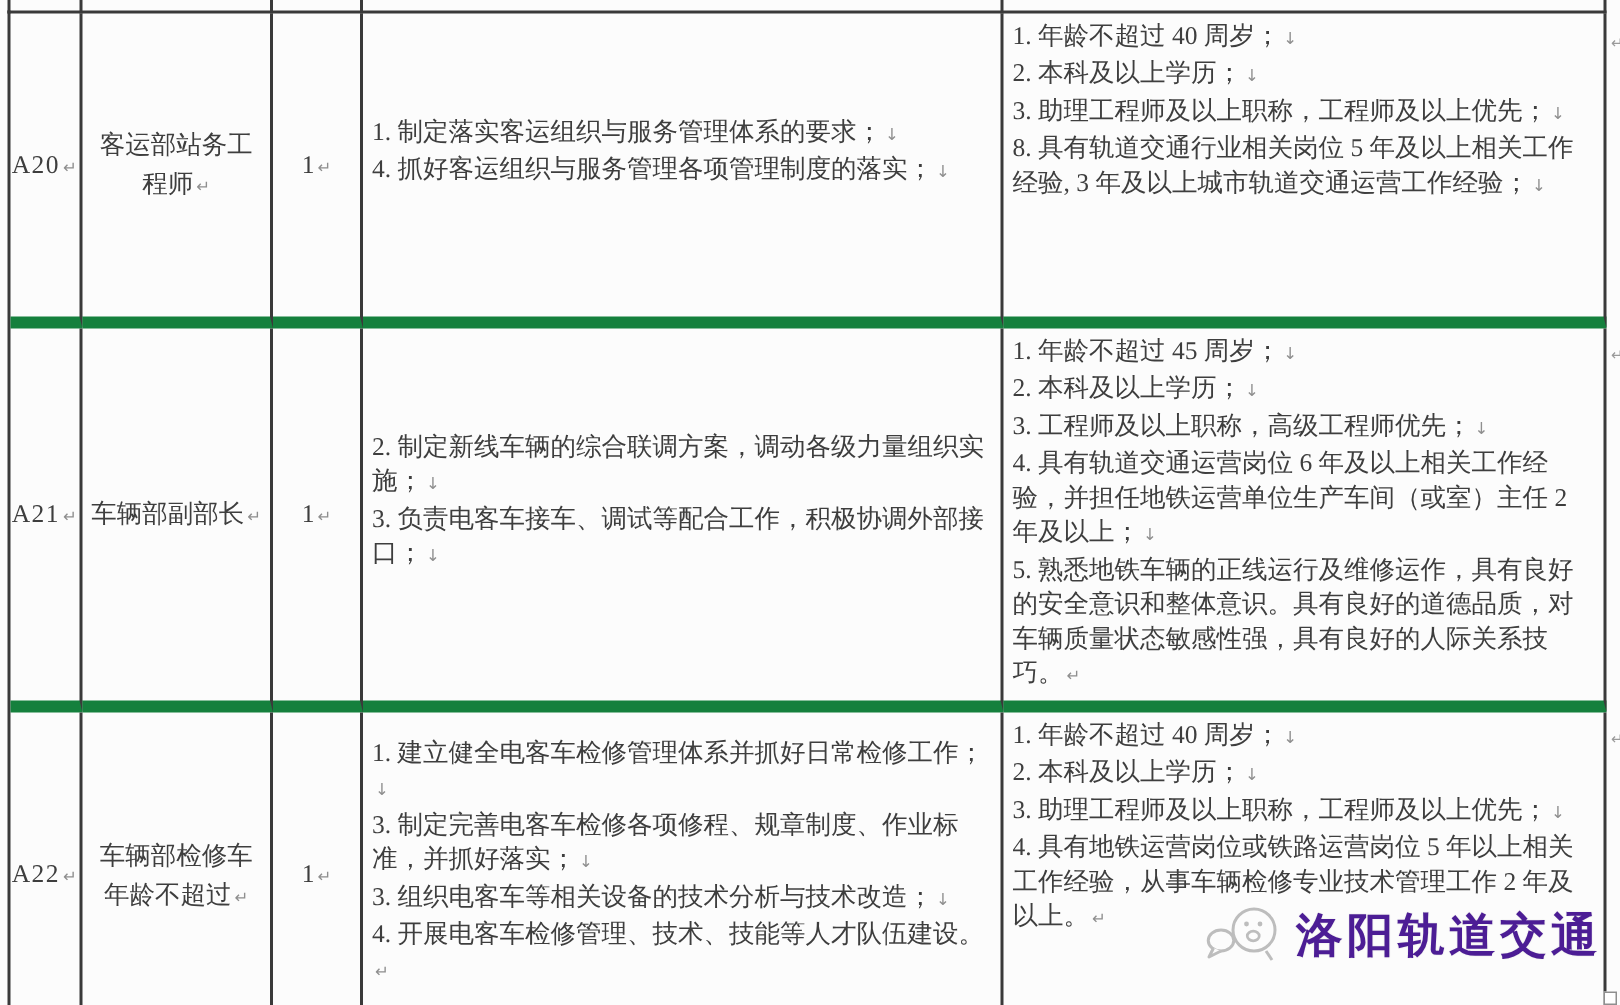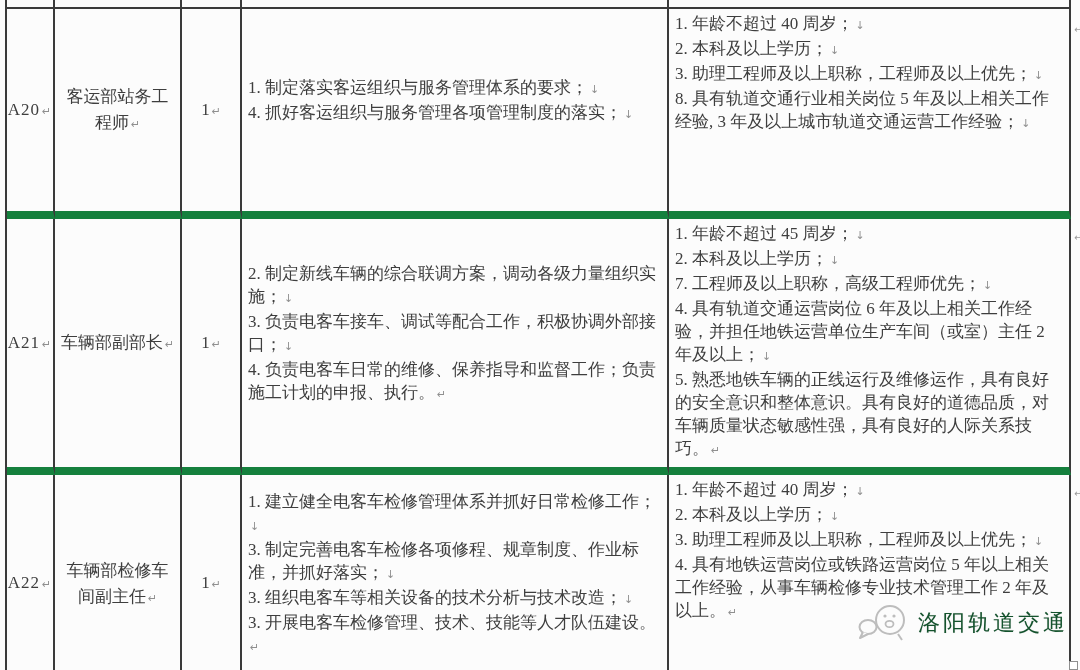--- a/index.html
+++ b/index.html
@@ -59,22 +59,23 @@
     width: 9px; height: 9px; border: 1.5px solid #8f8f8f; background: #fff;
   }
   
   .watermark {
     position: absolute; right: 12px; top: 600px;
     display: flex; align-items: center; gap: 8px;
     pointer-events: none;
   }
   .watermark .wm-text {
     font-family: "Liberation Sans", sans-serif;
-    font-size: 22px; letter-spacing: 3px; color: #14532d;
+    font-size: 31px; letter-spacing: 3px; color: #4c1d95;
     text-shadow: 0 0 1px #d8d8d8;
+    font-weight: bold;
   }
 </style>
 </head>
 <body>
 
 <div class="page">
 
   <div class="stub" style="left:5px"></div>
   <div class="stub" style="left:53px"></div>
   <div class="stub" style="left:180px"></div>
@@ -110,45 +111,44 @@
     </div>
     <div class="cell c-title r2">
       <span><span class="t">车辆部副部长</span><span class="mark">↵</span></span>
     </div>
     <div class="cell c-count r2">
       <span><span class="t">1</span><span class="mark">↵</span></span>
     </div>
     <div class="cell c-duties r2">
         <div class="para"><span class="t">2. 制定新线车辆的综合联调方案，调动各级力量组织实施；</span><span class="mark">↓</span></div>
         <div class="para"><span class="t">3. 负责电客车接车、调试等配合工作，积极协调外部接口；</span><span class="mark">↓</span></div>
-        <div class="para"><span class="t">4. 负责电客车日常的维修、保养指导和监督工作；负责施工计划的申报、执行。</span><span class="mark">↵</span></div>
       </div>
     <div class="cell c-reqs r2">
         <div class="para"><span class="t">1. 年龄不超过 45 周岁；</span><span class="mark">↓</span></div>
         <div class="para"><span class="t">2. 本科及以上学历；</span><span class="mark">↓</span></div>
-        <div class="para"><span class="t">7. 工程师及以上职称，高级工程师优先；</span><span class="mark">↓</span></div>
+        <div class="para"><span class="t">3. 工程师及以上职称，高级工程师优先；</span><span class="mark">↓</span></div>
         <div class="para"><span class="t">4. 具有轨道交通运营岗位 6 年及以上相关工作经验，并担任地铁运营单位生产车间（或室）主任 2 年及以上；</span><span class="mark">↓</span></div>
         <div class="para"><span class="t">5. 熟悉地铁车辆的正线运行及维修运作，具有良好的安全意识和整体意识。具有良好的道德品质，对车辆质量状态敏感性强，具有良好的人际关系技巧。</span><span class="mark">↵</span></div>
       </div>
 
     <div class="cell c-code r3">
       <span><span class="t">A22</span><span class="mark">↵</span></span>
     </div>
     <div class="cell c-title r3">
       <span><span class="t">车辆部检修车
-间副主任</span><span class="mark">↵</span></span>
+年龄不超过</span><span class="mark">↵</span></span>
     </div>
     <div class="cell c-count r3">
       <span><span class="t">1</span><span class="mark">↵</span></span>
     </div>
     <div class="cell c-duties r3">
         <div class="para"><span class="t">1. 建立健全电客车检修管理体系并抓好日常检修工作；</span><span class="mark">↓</span></div>
         <div class="para"><span class="t">3. 制定完善电客车检修各项修程、规章制度、作业标准，并抓好落实；</span><span class="mark">↓</span></div>
         <div class="para"><span class="t">3. 组织电客车等相关设备的技术分析与技术改造；</span><span class="mark">↓</span></div>
-        <div class="para"><span class="t">3. 开展电客车检修管理、技术、技能等人才队伍建设。</span><span class="mark">↵</span></div>
+        <div class="para"><span class="t">4. 开展电客车检修管理、技术、技能等人才队伍建设。</span><span class="mark">↵</span></div>
       </div>
     <div class="cell c-reqs r3">
         <div class="para"><span class="t">1. 年龄不超过 40 周岁；</span><span class="mark">↓</span></div>
         <div class="para"><span class="t">2. 本科及以上学历；</span><span class="mark">↓</span></div>
         <div class="para"><span class="t">3. 助理工程师及以上职称，工程师及以上优先；</span><span class="mark">↓</span></div>
         <div class="para"><span class="t">4. 具有地铁运营岗位或铁路运营岗位 5 年以上相关工作经验，从事车辆检修专业技术管理工作 2 年及以上。</span><span class="mark">↵</span></div>
       </div>
   </div>
 
   <span class="rowend" style="top:24px">↵</span>

